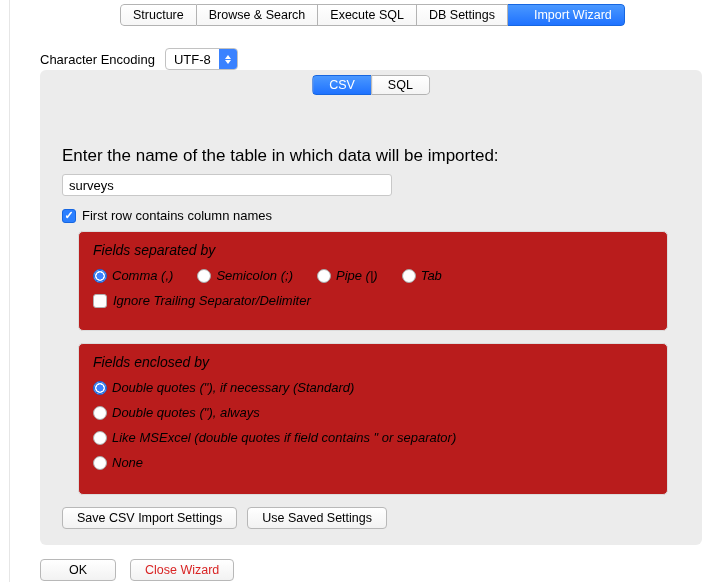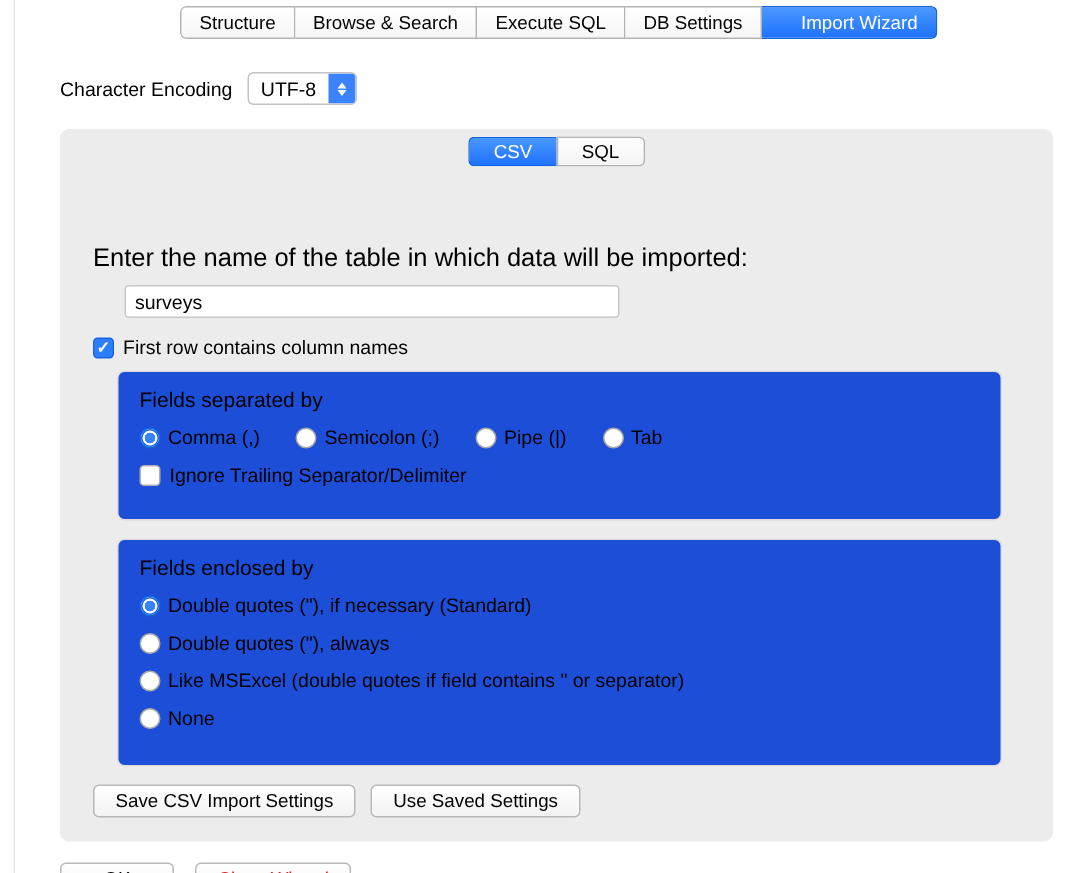--- a/index.html
+++ b/index.html
@@ -79,21 +79,20 @@
       border-radius: 4px;
       background: linear-gradient(#ffffff, #f2f2f2);
       font-size: 12.5px;
       padding: 0 14px;
       cursor: pointer;
     }
     .enc-row {
       display: flex;
       align-items: center;
       gap: 10px;
-      margin-bottom: 16px;
     }
     .select-wrap {
       display: inline-flex;
       align-items: center;
       border: 1px solid #c2c2c2;
       border-radius: 4px;
       overflow: hidden;
       background: #fff;
       height: 22px;
     }
@@ -156,36 +155,36 @@
     }
     .panel-text { font-size: 17px; margin-bottom: 8px; margin-top: 36px; }
     .table-input {
       width: 330px;
       height: 22px;
       border: 1px solid #c8c8c8;
       border-radius: 3px;
       padding: 2px 6px;
       font-size: 13px;
       margin-bottom: 12px;
-      margin-left: 21px;
     }
     .check-row { display: flex; align-items: center; gap: 6px; margin-bottom: 8px; }
     .checkbox {
       width: 14px; height: 14px; border-radius: 3px;
       display: inline-flex; align-items: center; justify-content: center;
       cursor: pointer; flex-shrink: 0;
     }
     .checkbox.unchecked { background: #fff; border: 1px solid #b0b0b0;}
     .checkbox.checked { background: #2b7fff; color: #fff; font-size: 11px; font-weight: bold; border: 1px solid #1666e0;}
     .subpanel {
-      background: #1d4ed8;
+      background: #b91c1c;
       border: 1px solid #dcdcdc;
       border-radius: 5px;
       padding: 10px 14px 14px 14px;
       margin: 6px 16px 12px 16px;
+      font-style: italic;
     }
     .subpanel-title { font-size: 14px; margin-bottom: 10px; }
     .radio-row { display: flex; gap: 24px; align-items: center; margin-bottom: 10px;}
     .radio-item { display: inline-flex; align-items: center; gap: 5px; cursor: pointer;}
     .radio {
       width: 14px; height: 14px; border-radius: 50%;
       background: #fff; border: 1px solid #a8a8a8;
       display: inline-flex; align-items: center; justify-content: center;
       flex-shrink: 0;
     }

